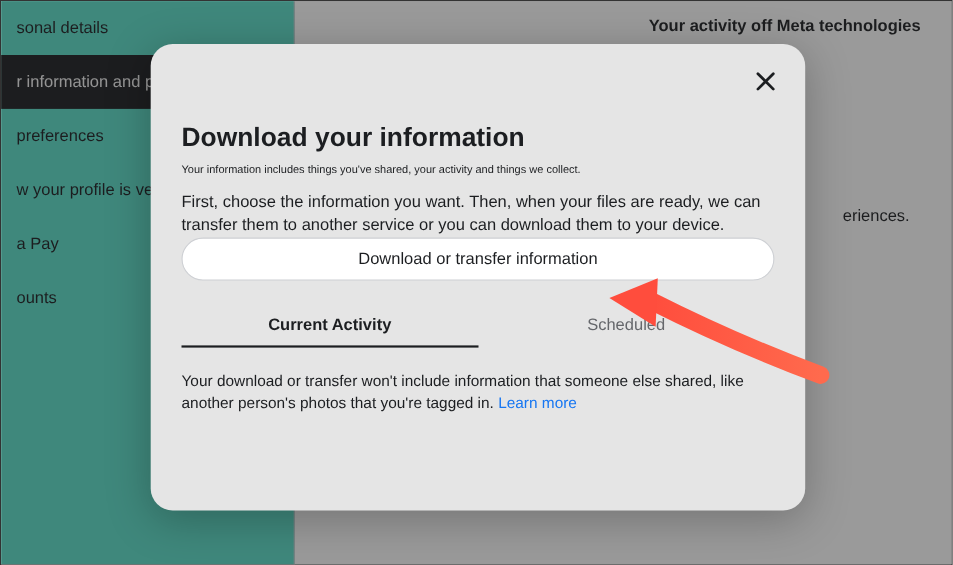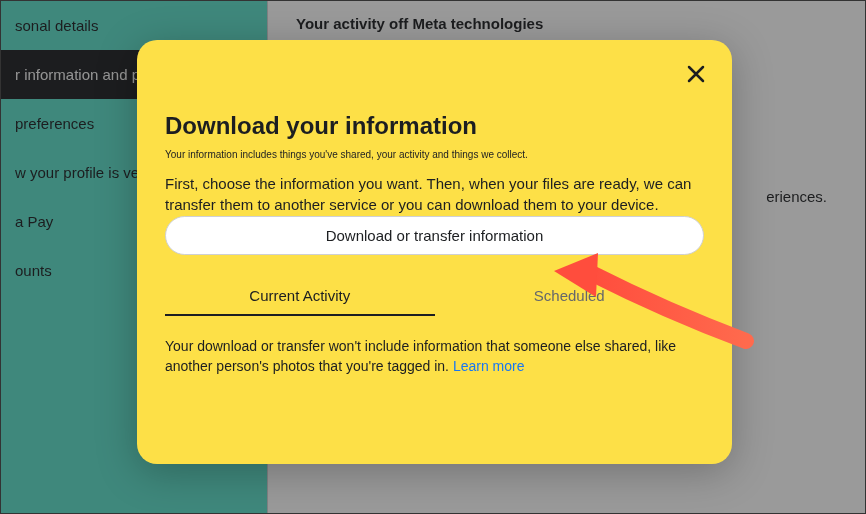--- a/index.html
+++ b/index.html
@@ -38,39 +38,40 @@
     }
     .main {
       flex: 1;
       padding: 14px 28px;
       font-size: 15px;
       color: #1c1e21;
     }
     .main-header {
       font-weight: 600;
       padding-bottom: 16px;
+      text-align: right;
     }
     .main-line {
       margin-top: 140px;
       text-align: right;
       padding-right: 10px;
       color: #1c1e21;
     }
     .overlay {
       position: absolute;
       inset: 0;
       background: rgba(30,30,30,0.45);
     }
     .modal {
       position: absolute;
       left: 136px;
       top: 39px;
       width: 595px;
       height: 424px;
-      background: #fde047;
+      background: #e5e5e5;
       border-radius: 20px;
       box-shadow: 0 8px 40px rgba(0,0,0,0.25);
       padding: 28px 28px 20px 28px;
     }
     .close-btn {
       position: absolute;
       top: 18px;
       right: 20px;
       width: 32px;
       height: 32px;
@@ -115,21 +116,21 @@
       border-bottom: 1px solid transparent;
     }
     .tab {
       flex: 1;
       text-align: center;
       padding: 10px 0;
       font-size: 15px;
       cursor: pointer;
     }
     .tab.active {
-      font-weight: 400;
+      font-weight: 700;
       color: #1c1e21;
       border-bottom: 2px solid #1c1e21;
     }
     .tab.inactive {
       color: #65676b;
     }
     .footnote {
       font-size: 14px;
       color: #1c1e21;
       line-height: 1.45;

